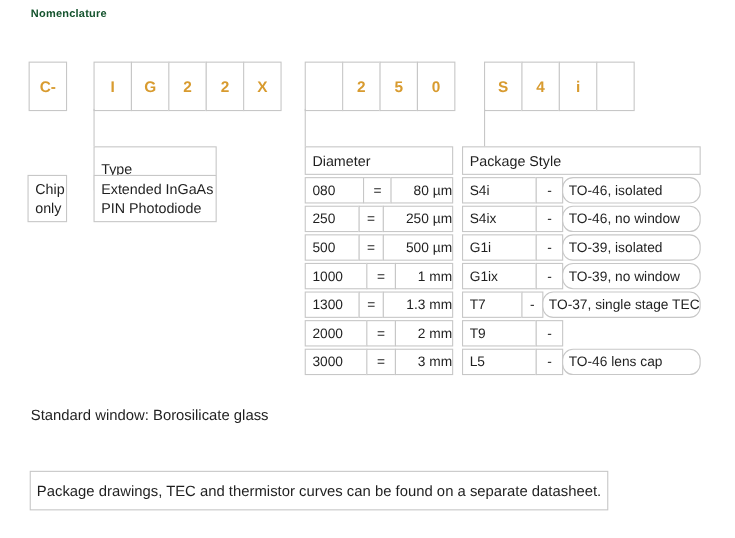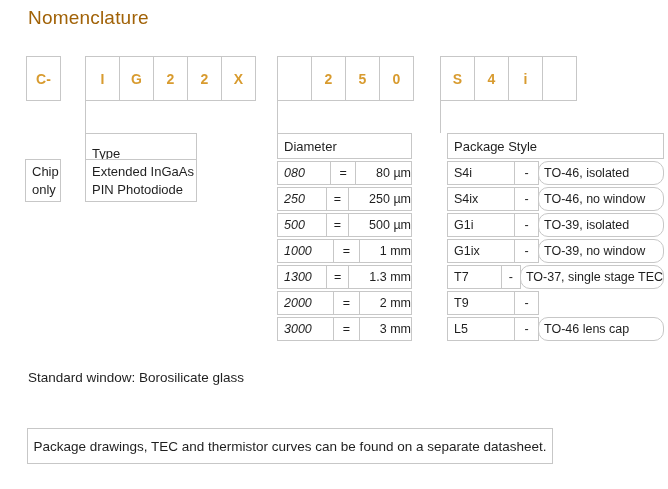--- a/index.html
+++ b/index.html
@@ -7,23 +7,24 @@
     position:relative;
     width:668px;height:489px;
     background:#ffffff;
     font-family:"Liberation Sans", sans-serif;
     color:#1f1f1f;
     overflow:hidden;
   }
   .abs{position:absolute;box-sizing:border-box;}
   .title{
     left:28px;top:7px;
-    font-size:19px;
-    color:#a16207;
+    font-size:10px;
+    color:#14532d;
     letter-spacing:0.2px;
+    font-weight:bold;
   }
   
   .pn-group{display:flex;top:56px;height:43px;}
   .pn-cell{
     width:33px;height:43px;
     border:1px solid #c7c7c7;
     margin-left:-1px;
     display:flex;align-items:center;justify-content:center;
     font-size:14px;font-weight:bold;color:#d89b2f;
     background:#ffffff;
@@ -48,39 +49,39 @@
     font-size:13px;
   }
   .type-hdr{left:85px;top:133px;width:112px;}
   .type-val{
     left:85px;top:159px;width:112px;height:43px;
     padding:3px 0 0 6px;line-height:1.35;
   }
   
   .lk-table{display:flex;flex-direction:column;}
   .dia-table{left:277px;top:133px;width:135px;}
-  .pkg-table{left:447px;top:133px;width:217px;}
+  .pkg-table{left:420px;top:133px;width:217px;}
   .lk-hdr{
     border:1px solid #c7c7c7;height:24px;
     display:flex;align-items:center;padding-left:6px;
     font-size:13px;
   }
   .lk-row{display:flex;margin-top:2px;height:24px;}
   .lk-cell{
     border:1px solid #c7c7c7;height:24px;
     display:flex;align-items:center;
     font-size:12.5px;
     box-sizing:border-box;
     margin-left:-1px;
     white-space:nowrap;
     background:#ffffff;
   }
   .lk-cell:first-child{margin-left:0;}
   .lk-code{padding-left:6px;}
-  .dia-table .lk-code{width:57px;font-style:italic;}
+  .dia-table .lk-code{width:57px;}
   .dia-table .lk-sep{width:27px;justify-content:center;padding:0;}
   .dia-table .lk-val{flex:1;padding-left:20px;}
   .pkg-table .lk-code{width:68px;}
   .pkg-table .lk-sep{width:25px;justify-content:center;padding:0;}
   .pkg-table .lk-val{flex:1;padding-left:5px;border-radius:10px;}
   .std-note{left:28px;top:370px;font-size:13.5px;}
   .footer-box{
     left:27px;top:428px;width:526px;height:36px;
     border:1px solid #c7c7c7;
     display:flex;align-items:center;justify-content:center;

